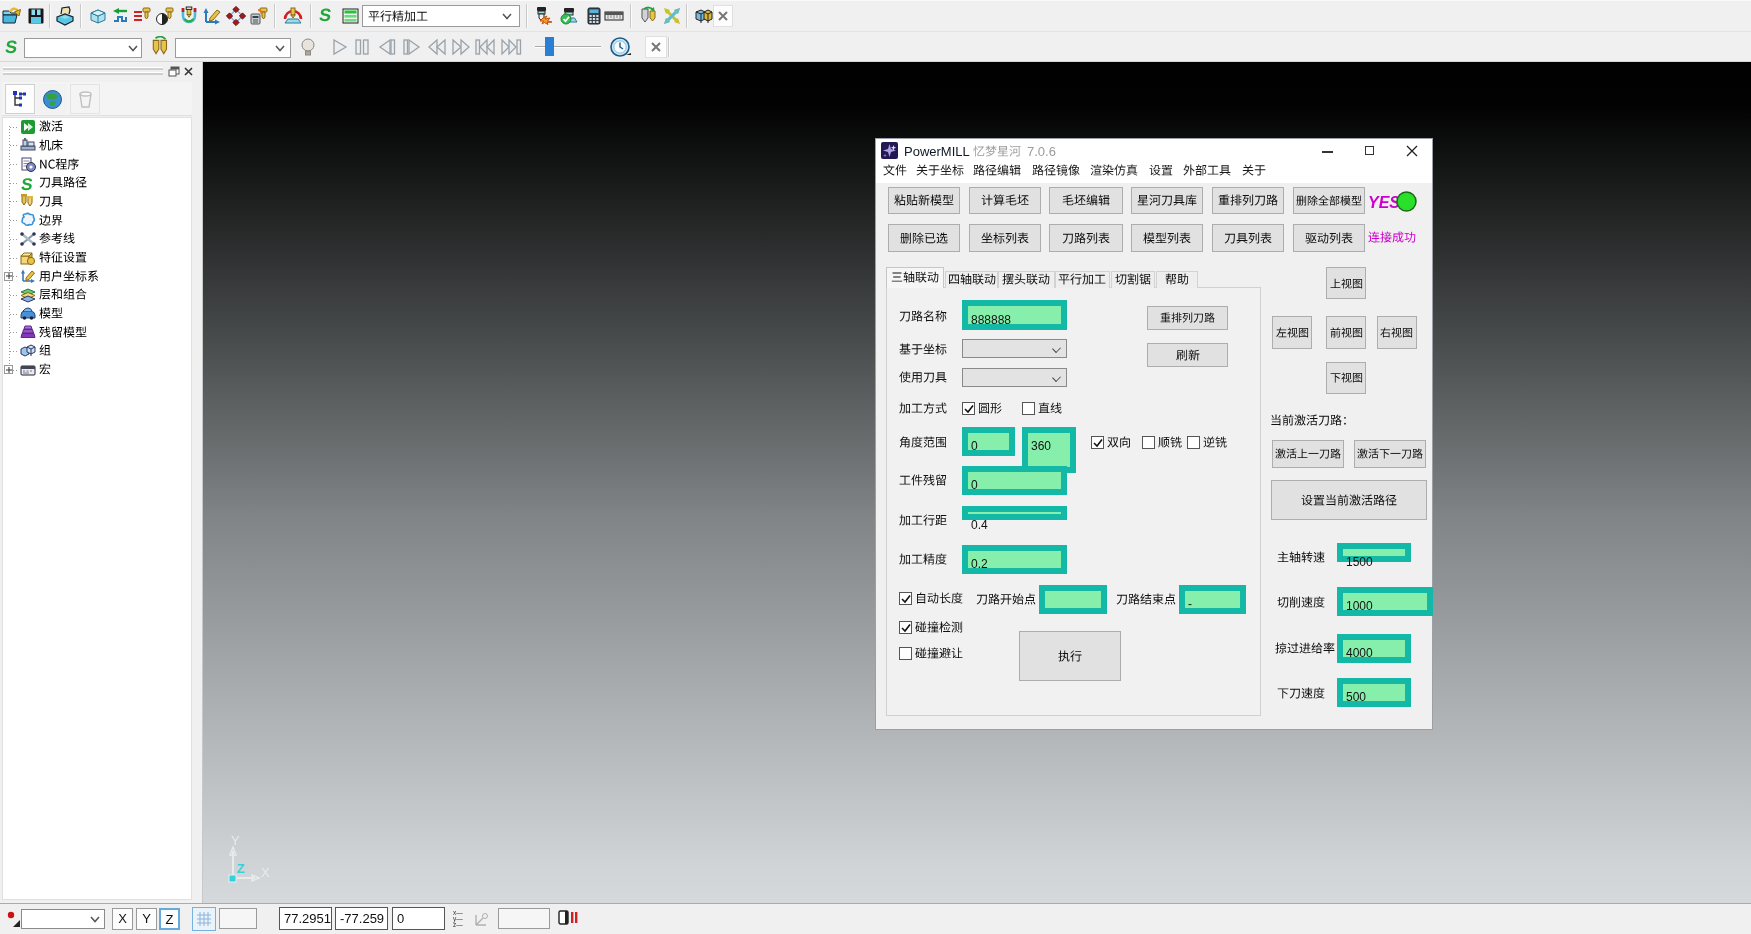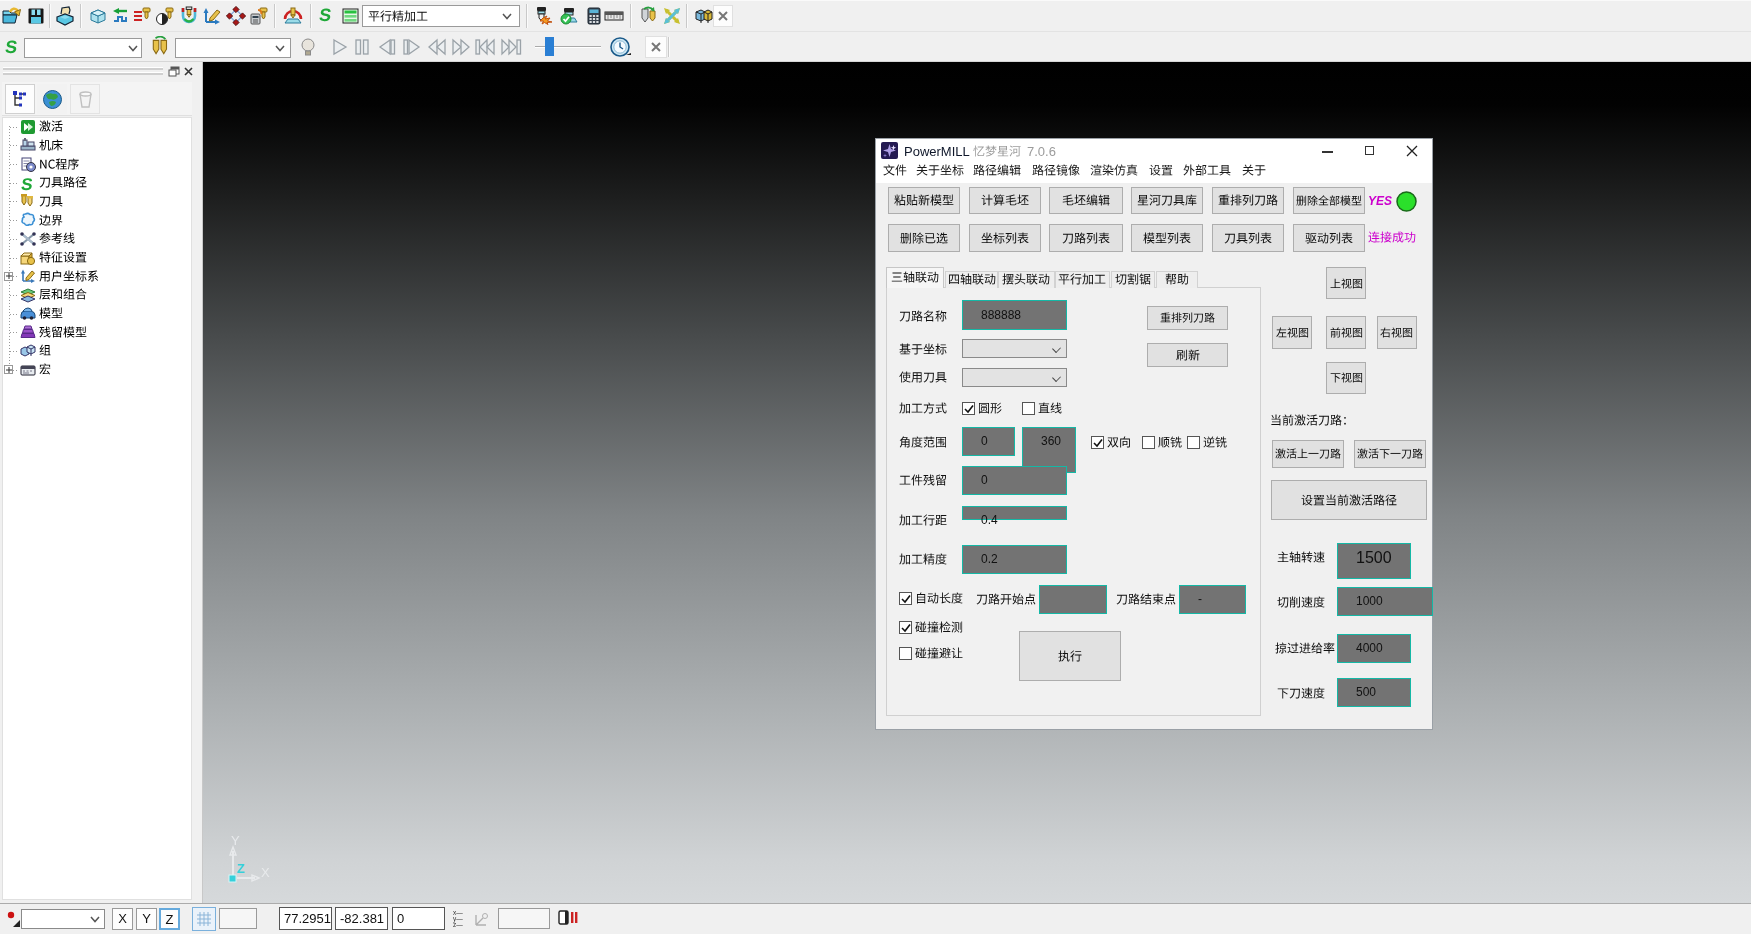--- a/index.html
+++ b/index.html
@@ -1,19 +1,19 @@
 <!DOCTYPE html>
 <html><head><meta charset="utf-8"><style>
 *{margin:0;padding:0;box-sizing:border-box}
 html,body{width:1751px;height:934px;overflow:hidden;background:#f0f0f0;
  font-family:"Liberation Sans",sans-serif;position:relative}
 .a{position:absolute}
 .btn{position:absolute;background:#e1e1e1;border:1px solid #adadad}
-.fld{position:absolute;background:#737373;border:1px solid #14b8a6;font-size:12px;color:#111;
- line-height:27px;padding-left:18px}
+.fld{position:absolute;background:#86efac;border:6px solid #14b8a6;font-size:12px;color:#111;
+ line-height:27px;padding-left:3px}
 .cmb{position:absolute;background:#e3e3e3;border:1px solid #8a8a8a}
 .cmb i{position:absolute;right:6px;top:5px;width:7px;height:7px;border-left:1.6px solid #444;
  border-bottom:1.6px solid #444;transform:rotate(-45deg) scale(1,.8);transform-origin:center}
 .cb{position:absolute;width:13px;height:13px;background:#fff;border:1px solid #555}
 .sep1{position:absolute;top:4px;width:1px;height:24px;background:#c9c9c9;box-shadow:1px 0 0 #fbfbfb}
 .sep2{position:absolute;top:37px;width:1px;height:20px;background:#c9c9c9;box-shadow:1px 0 0 #fbfbfb}
 svg{display:block}
 </style></head><body>
 <svg width="0" height="0" style="position:absolute">
     <defs>
@@ -611,21 +611,21 @@
   </svg>
 <div class="a" style="left:112px;top:908px;width:21px;height:22px;background:#fdfdfd;border:1px solid #9a9a9a;font-size:13px;color:#111;text-align:center;line-height:19px">X</div>
 <div class="a" style="left:136px;top:908px;width:21px;height:22px;background:#fdfdfd;border:1px solid #9a9a9a;font-size:13px;color:#111;text-align:center;line-height:19px">Y</div>
 <div class="a" style="left:159px;top:908px;width:21px;height:22px;background:#fdfdfd;border:2px solid #66aadd;font-size:13px;color:#111;text-align:center;line-height:19px">Z</div>
 <div class="a" style="left:192px;top:907px;width:24px;height:24px;background:#eaf2fa;border:1px solid #7ab0dc"></div>
 <svg class="a" style="left:196px;top:911px" width="16" height="16">
     <path d="M1 4 h14 M1 8 h14 M1 12 h14 M4 1 v14 M8 1 v14 M12 1 v14" stroke="#8ab4d8"></path>
   </svg>
 <div class="a" style="left:219px;top:908px;width:38px;height:21px;background:#f6f6f6;border:1px solid #9a9a9a"></div>
 <div class="a" style="left:279px;top:907px;width:53px;height:23px;background:#fff;border:1px solid #555;font-size:13px;color:#111;padding:3px 0 0 4px">77.2951</div>
-<div class="a" style="left:335px;top:907px;width:53px;height:23px;background:#fff;border:1px solid #555;font-size:13px;color:#111;padding:3px 0 0 4px">-82.381</div>
+<div class="a" style="left:335px;top:907px;width:53px;height:23px;background:#fff;border:1px solid #555;font-size:13px;color:#111;padding:3px 0 0 4px">-77.259</div>
 <div class="a" style="left:392px;top:907px;width:53px;height:23px;background:#fff;border:1px solid #555;font-size:13px;color:#111;padding:3px 0 0 4px">0</div>
 <svg class="a" style="left:452px;top:909px" width="18" height="20" font-family="Liberation Sans" font-size="6.5" fill="#333">
     <text x="1" y="6">x—</text>
     <text x="1" y="12">y—</text>
     <text x="1" y="18">z—</text>
   </svg>
 <svg class="a" style="left:472px;top:909px" width="20" height="20">
     <path d="M4 16 L4 6 M4 16 L14 16 M4 16 L11 9" stroke="#b0b0b0" stroke-width="1.4"></path>
     <circle cx="13" cy="7" r="2.5" fill="none" stroke="#b0b0b0"></circle>
   </svg>
@@ -741,21 +741,21 @@
 <svg style="position:absolute;left:1296px;top:195px;overflow:visible" width="66" height="11" fill="#111">
     <g transform="scale(0.9166666666666666)">
       <use href="#g5220" x="0"></use>
       <use href="#g9664" x="12"></use>
       <use href="#g5168" x="24"></use>
       <use href="#g90e8" x="36"></use>
       <use href="#g6a21" x="48"></use>
       <use href="#g578b" x="60"></use>
     </g>
   </svg>
-<div class="a" style="left:1368px;top:194px;font-size:12px;font-weight:bold;font-style:italic;color:#cc00cc">YES</div>
+<div class="a" style="left:1368px;top:194px;font-size:16px;font-weight:bold;font-style:italic;color:#cc00cc">YES</div>
 <svg class="a" style="left:1396px;top:191px" width="21" height="21">
     <circle cx="10.5" cy="10.5" r="9.5" fill="#2be02b" stroke="#1a6a1a" stroke-width="1.5"></circle>
   </svg>
 <div class="btn" style="left:888px;top:224px;width:72px;height:28px"></div>
 <svg style="position:absolute;left:900px;top:232px;overflow:visible" width="48" height="12" fill="#111">
     <use href="#g5220" x="0"></use>
     <use href="#g9664" x="12"></use>
     <use href="#g5df2" x="24"></use>
     <use href="#g9009" x="36"></use>
   </svg>
@@ -1075,21 +1075,21 @@
     <use href="#g6d3b" x="60"></use>
     <use href="#g8def" x="72"></use>
     <use href="#g5f84" x="84"></use>
   </svg>
 <svg style="position:absolute;left:1277px;top:551px;overflow:visible" width="48" height="12" fill="#111">
     <use href="#g4e3b" x="0"></use>
     <use href="#g8f74" x="12"></use>
     <use href="#g8f6c" x="24"></use>
     <use href="#g901f" x="36"></use>
   </svg>
-<div class="fld" style="left:1337px;top:543px;width:74px;height:36px;line-height:27px;font-size:16px">1500</div>
+<div class="fld" style="left:1337px;top:543px;width:74px;height:19px;line-height:27px;font-size:12px">1500</div>
 <svg style="position:absolute;left:1277px;top:596px;overflow:visible" width="48" height="12" fill="#111">
     <use href="#g5207" x="0"></use>
     <use href="#g524a" x="12"></use>
     <use href="#g901f" x="24"></use>
     <use href="#g5ea6" x="36"></use>
   </svg>
 <div class="fld" style="left:1337px;top:587px;width:96px;height:29px;line-height:27px;font-size:12px">1000</div>
 <svg style="position:absolute;left:1275px;top:642px;overflow:visible" width="60" height="12" fill="#111">
     <use href="#g63a0" x="0"></use>
     <use href="#g8fc7" x="12"></use>

